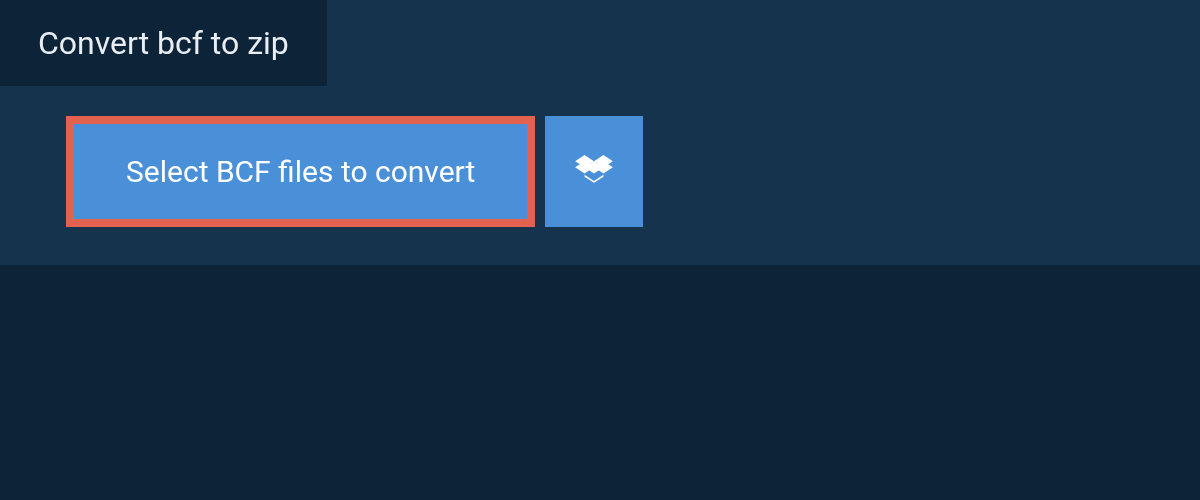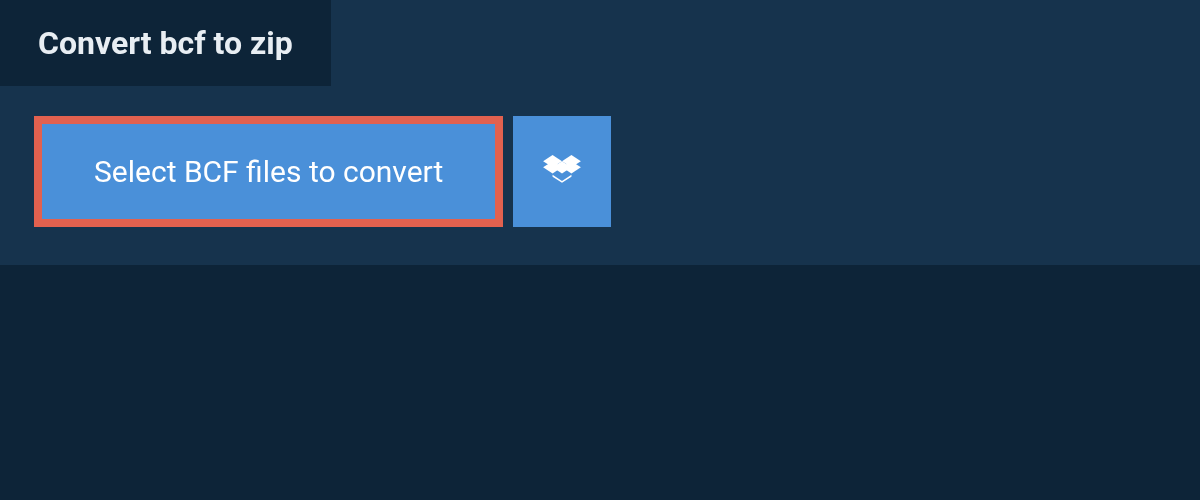--- a/index.html
+++ b/index.html
@@ -17,26 +17,27 @@
     .panel {
       background: #16334d;
       position: relative;
     }
     .tab {
       display: inline-block;
       background: #0d2438;
       padding: 24px 38px;
       color: #e8eef3;
       font-size: 32px;
-      font-weight: 700;
+      font-weight: 400;
     }
     .button-row {
       display: flex;
       gap: 10px;
       padding: 30px 14px 38px 34px;
+      margin-left: 32px;
     }
     .select-button {
       background: #4a90d9;
       border: 8px solid #e2614f;
       color: #ffffff;
       font-size: 30px;
       font-weight: 400;
       padding: 30px 52px;
       cursor: pointer;
       display: flex;

